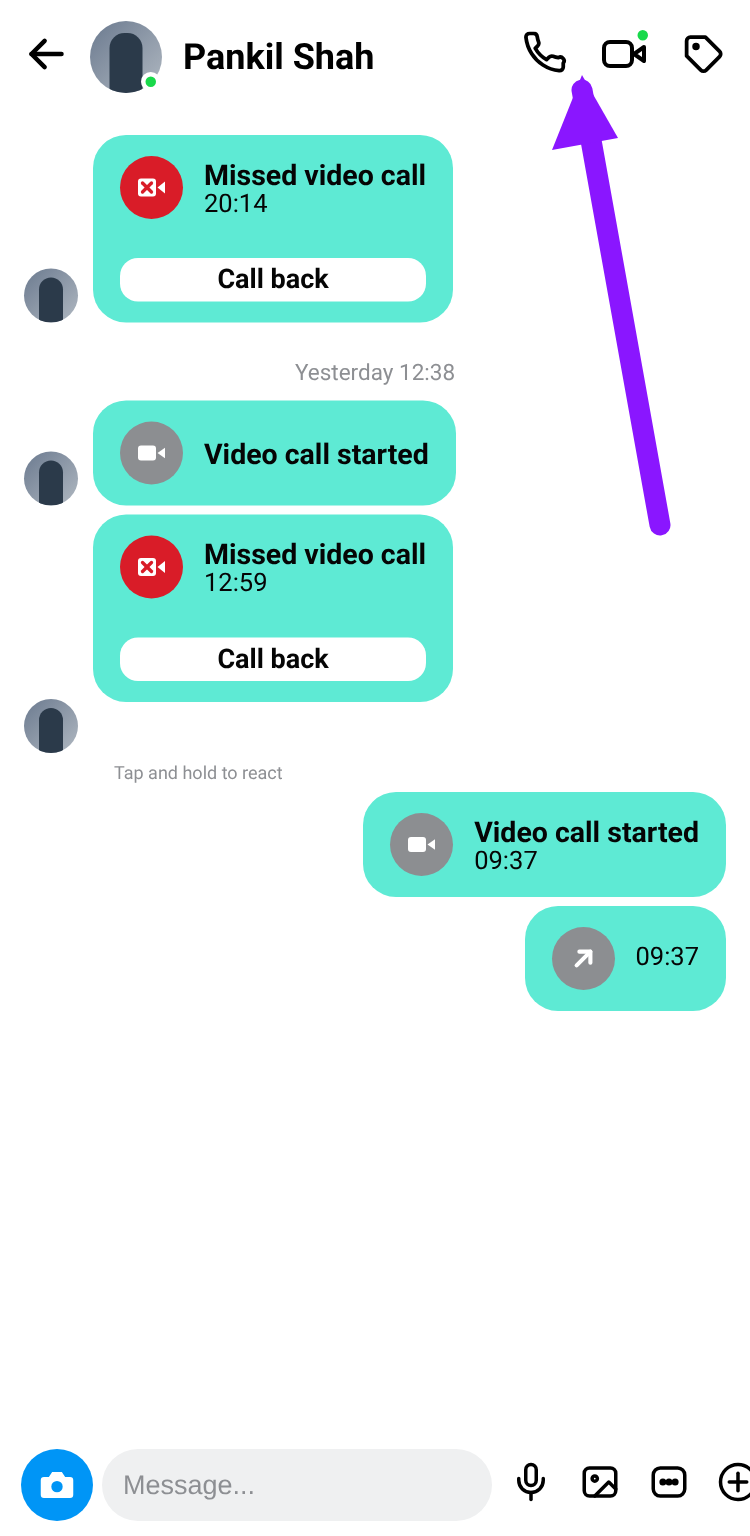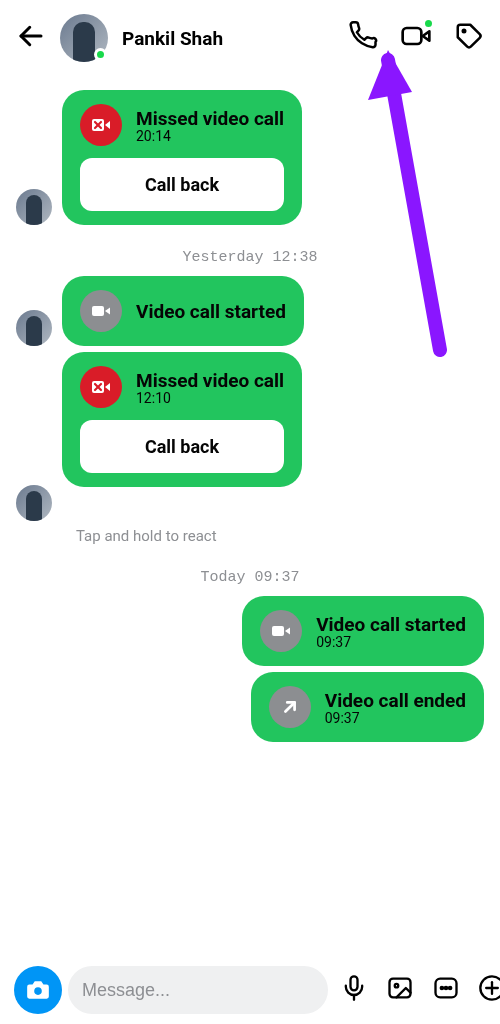--- a/index.html
+++ b/index.html
@@ -29,21 +29,21 @@
     .avatar .person{
       width:22px;height:40px;
       background:#2b3a4a;border-radius:10px 10px 0 0;
     }
     .online-dot {
       position: absolute; bottom: 1px; right: 1px;
       width: 13px; height: 13px; border-radius: 50%;
       background: #19d94b; border: 3px solid #fff;
     }
     .title-block { flex: 1; }
-    .title-name { font-size: 19px; font-weight: 700; color: #000; }
+    .title-name { font-size: 24px; font-weight: 700; color: #000; }
     .title-status { font-size: 14px; color: #65676b; margin-top: -2px; }
     .header-actions { display: flex; gap: 22px; align-items:center; }
     .hicon { position: relative; cursor:pointer; }
     .tiny-green {
       position:absolute; top:-2px; right:-2px;
       width:11px;height:11px;border-radius:50%;
       background:#19d94b;border:2px solid #fff;
     }
 
     
@@ -57,48 +57,47 @@
     .row .side-avatar {
       width: 36px; height: 36px; border-radius: 50%;
       background: linear-gradient(135deg,#6b7a8f,#b0b8c1);
       display:flex;align-items:flex-end;justify-content:center;overflow:hidden;
       flex-shrink:0;
     }
     .side-avatar .person{width:16px;height:30px;background:#2b3a4a;border-radius:8px 8px 0 0;}
     .spacer36{width:36px;flex-shrink:0;}
 
     .bubble {
-      background: #22c55e;
+      background: #5eead4;
       border-radius: 22px;
       padding: 14px 18px;
       max-width: 330px;
     }
     .call-line { display:flex; align-items:center; gap:14px; }
     .call-icon {
       width:42px;height:42px;border-radius:50%;
       display:flex;align-items:center;justify-content:center;
       flex-shrink:0;
     }
     .call-icon.red{background:#d91c28;}
     .call-icon.gray{background:#8c8e91;}
     .call-title{font-weight:700;font-size:19px;color:#050505;}
-    .call-time{font-size:14px;color:#050505;margin-top:-2px;}
+    .call-time{font-size:17px;color:#050505;margin-top:-2px;}
     .callback-btn{
       background:#fff;border-radius:12px;
-      padding:16px;text-align:center;
+      padding:4px;text-align:center;
       font-weight:700;font-size:18px;color:#050505;
-      margin-top:12px;cursor:pointer;
+      margin-top:26px;cursor:pointer;
     }
     .timestamp{
       text-align:center;color:#8d8f93;font-size:15px;
       margin:24px 0 10px 0;
-      font-family:Liberation Mono, monospace;
     }
     .hint{
-      color:#8d8f93;font-size:15px;margin:4px 0 4px 60px;
+      color:#8d8f93;font-size:12px;margin:4px 0 4px 60px;
     }
 
     
     .composer{
       position:absolute;left:0;right:0;bottom:10px;
       display:flex;align-items:center;gap:6px;
       padding: 0 14px;
     }
     .cam-btn{
       width:48px;height:48px;border-radius:50%;
@@ -211,36 +210,35 @@
         <div class="call-icon red">
           <svg width="24" height="24" viewBox="0 0 24 24">
               <rect x="3" y="6" width="12" height="12" rx="2" fill="#fff"></rect>
               <polygon points="21 8 16 12 21 16" fill="#fff"></polygon>
               <line x1="6" y1="9" x2="12" y2="15" stroke="#d91c28" stroke-width="2.2" stroke-linecap="round"></line>
               <line x1="12" y1="9" x2="6" y2="15" stroke="#d91c28" stroke-width="2.2" stroke-linecap="round"></line>
             </svg>
         </div>
         <div>
           <div class="call-title">Missed video call</div>
-          <div class="call-time">12:10</div>
+          <div class="call-time">12:59</div>
         </div>
       </div>
       <div class="callback-btn">Call back</div>
     </div>
   </div>
   <div class="row" style="margin-top:-8px;">
     <div class="side-avatar">
         <div class="person"></div>
       </div>
     <div style="flex:1"></div>
   </div>
 
   <div class="hint">Tap and hold to react</div>
 
-  <div class="timestamp">Today 09:37</div>
 
   <div class="row right">
     <div class="bubble">
       <div class="call-line">
         <div class="call-icon gray">
           <svg width="24" height="24" viewBox="0 0 24 24" fill="#fff">
               <rect x="3" y="7" width="12" height="10" rx="2"></rect>
               <polygon points="21 8.5 16 12 21 15.5"></polygon>
             </svg>
         </div>
@@ -255,21 +253,20 @@
   <div class="row right">
     <div class="bubble">
       <div class="call-line">
         <div class="call-icon gray">
           <svg width="22" height="22" viewBox="0 0 24 24" fill="none" stroke="#fff" stroke-width="3" stroke-linecap="round" stroke-linejoin="round">
               <path d="M7 17 17 7"></path>
               <path d="M9 7h8v8"></path>
             </svg>
         </div>
         <div>
-          <div class="call-title">Video call ended</div>
           <div class="call-time">09:37</div>
         </div>
       </div>
     </div>
   </div>
 
 </div>
 
 <div class="composer">
   <div class="cam-btn">

